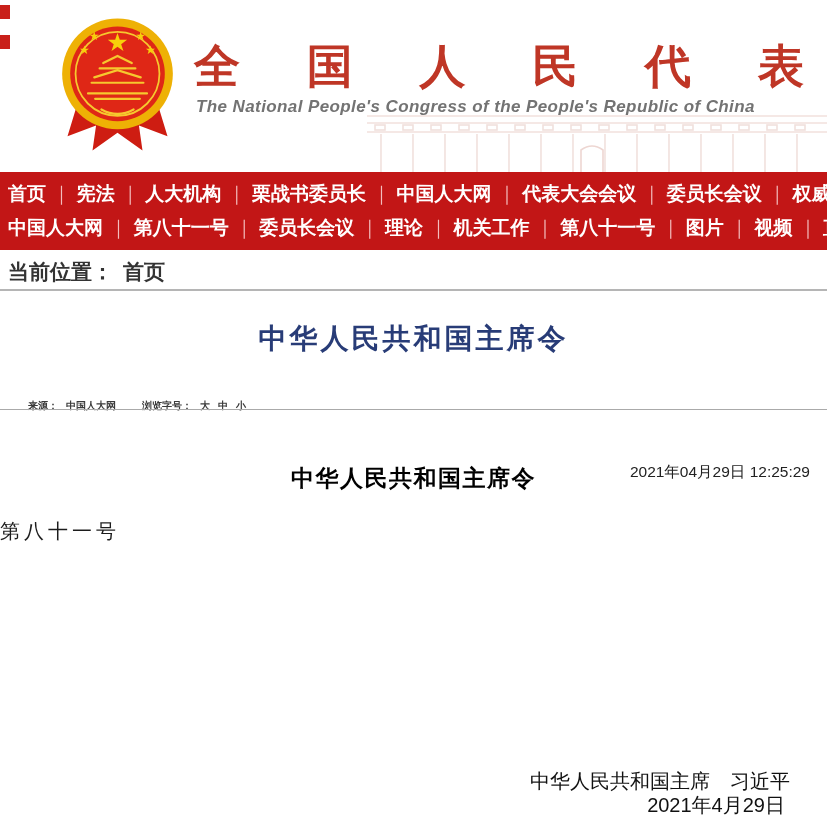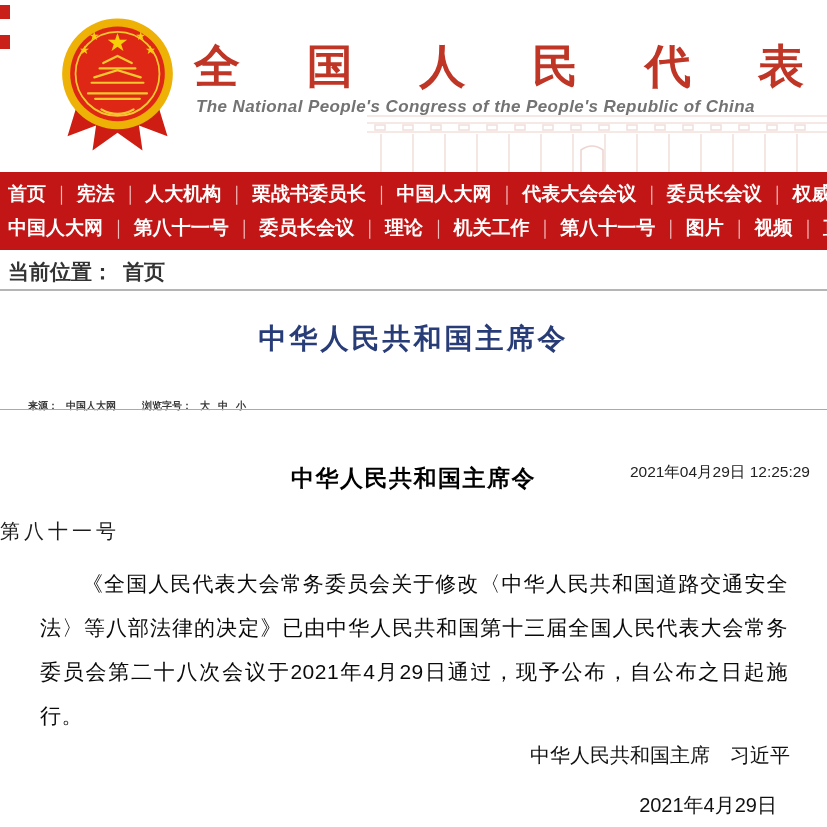--- a/index.html
+++ b/index.html
@@ -46,22 +46,22 @@
   
   .doc-title { position:absolute; left:0; top:463px; width:827px; text-align:center;
                font-family:"Liberation Serif", serif; font-size:23px; font-weight:bold;
                color:#000; letter-spacing:1.5px; }
   .doc-number { position:absolute; left:0; top:518px; width:827px; text-align:left;
                 font-family:"Liberation Serif", serif; font-size:20px; color:#1c1c1c;
                 letter-spacing:4px; }
   .doc-body { position:absolute; left:40px; top:562px; width:748px; font-size:21px;
               line-height:44px; color:#0a0a0a; text-indent:2em; text-align:justify;
               letter-spacing:0.5px; }
-  .signature { position:absolute; right:37px; top:742px; font-size:20px; color:#111; }
-  .sign-date { position:absolute; right:50px; top:792px; font-size:20px; color:#111; }
+  .signature { position:absolute; right:37px; top:768px; font-size:20px; color:#111; }
+  .sign-date { position:absolute; right:42px; top:792px; font-size:20px; color:#111; }
 </style>
 </head>
 <body>
 
 <div id="page">
 
   <div class="red-mark m1"></div>
   <div class="red-mark m2"></div>
 
   <div class="emblem">
@@ -149,17 +149,16 @@
 
   <div class="meta">
     <span class="lbl">来源：</span><a class="src">中国人大网</a><span class="lbl">浏览字号：</span><span class="sizes"><a>大</a><span class="sep"> </span><a>中</a><span class="sep"> </span><a>小</a></span>
   </div>
   <div class="rule r2"></div>
 
   <div class="timestamp">2021年04月29日  12:25:29</div>
 
   <div class="doc-title">中华人民共和国主席令</div>
   <div class="doc-number">第八十一号</div>
-  <div class="doc-body">《全国人民代表大会常务委员会关于修改〈中华人民共和国道路交通安全法〉等八部法律的决定》已由中华人民共和国第十三届全国人民代表大会常务委员会第二十八次会议于2021年4月29日通过，现予公布，自公布之日起施行。</div>
   <div class="signature">中华人民共和国主席　习近平</div>
   <div class="sign-date">2021年4月29日</div>
 
 </div>
 
 </body></html>

